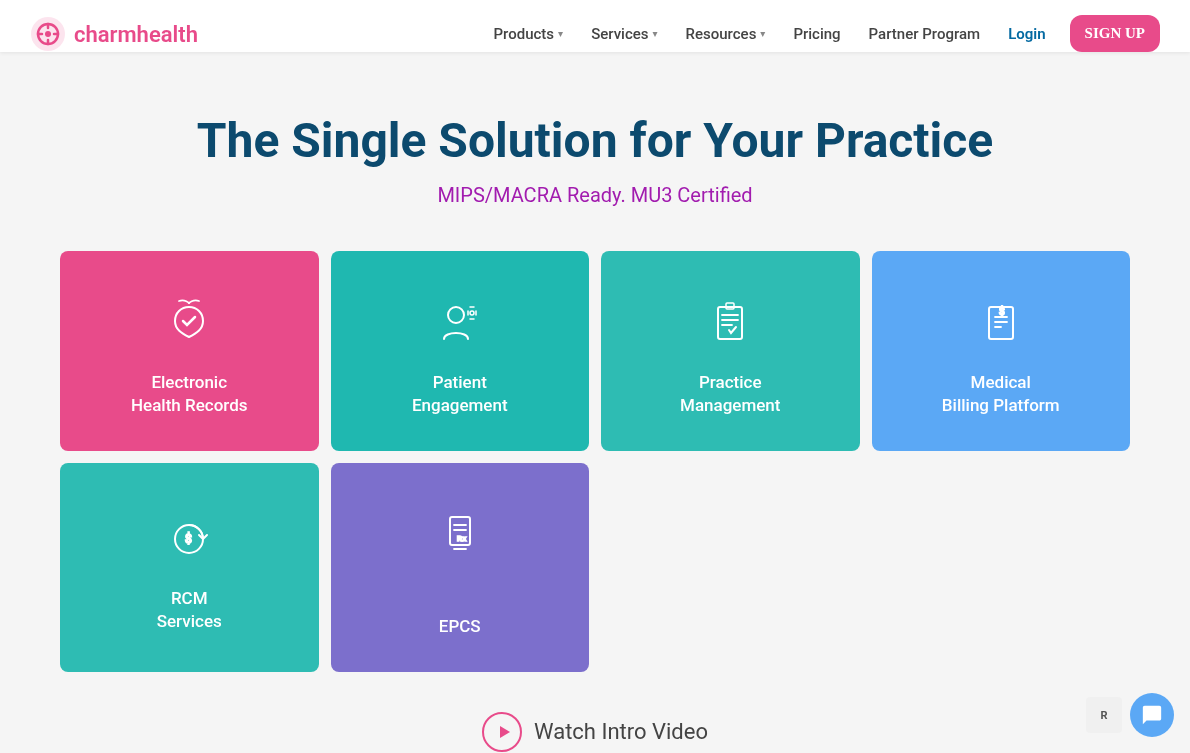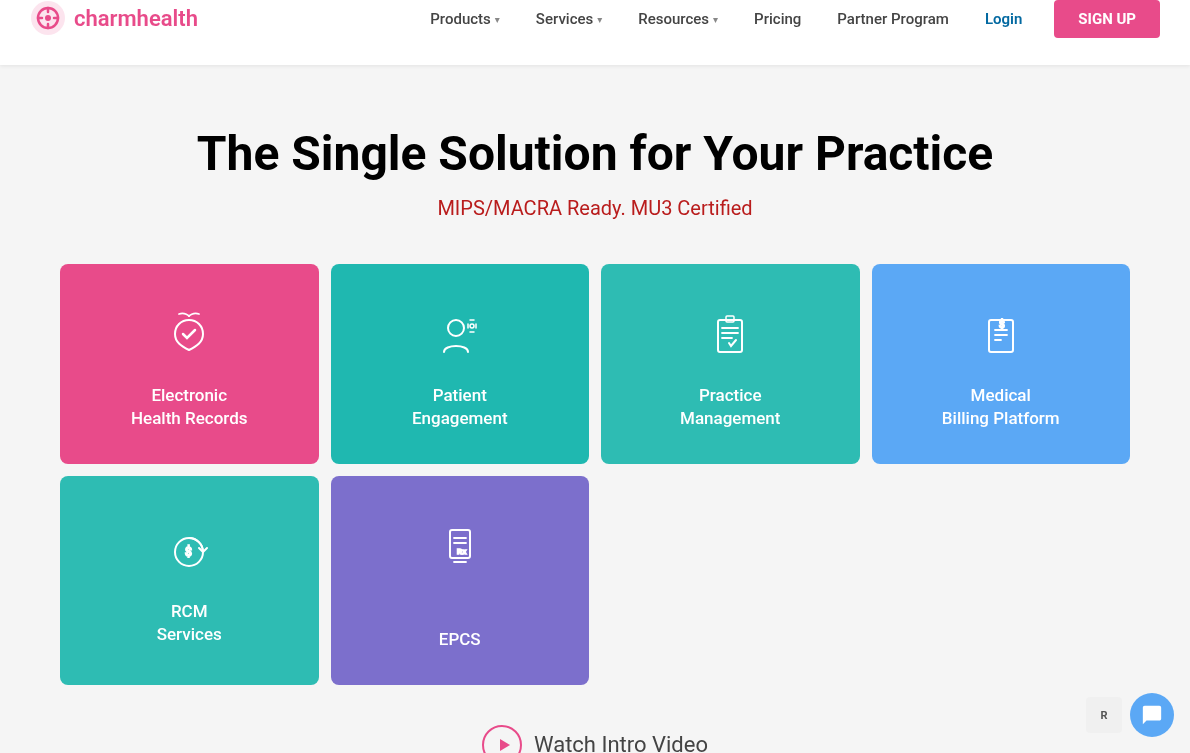--- a/index.html
+++ b/index.html
@@ -8,23 +8,23 @@
       background: #f5f5f5;
       min-height: 753px;
       width: 1190px;
       overflow-x: hidden;
     }
 
     
     nav {
       background: #fff;
       display: flex;
-      align-items: flex-start;
+      align-items: flex-end;
       padding: 0 30px;
-      height: 65px;
+      height: 52px;
       box-shadow: 0 1px 4px rgba(0,0,0,0.08);
       position: relative;
       z-index: 10;
     }
     .logo-area {
       display: flex;
       align-items: center;
       gap: 8px;
       margin-right: auto;
     }
@@ -36,21 +36,21 @@
       font-size: 22px;
       font-weight: 600;
       color: #333;
     }
     .logo-text span {
       color: #e84b8a;
     }
     .nav-links {
       display: flex;
       align-items: center;
-      gap: 12px;
+      gap: 4px;
       list-style: none;
     }
     .nav-links li a {
       text-decoration: none;
       color: #444;
       font-size: 15px;
       padding: 8px 12px;
       display: flex;
       align-items: center;
       gap: 4px;
@@ -60,41 +60,42 @@
       font-size: 10px;
       color: #888;
     }
     .nav-links .login-link a {
       color: #e84b8a;
       font-weight: 600;
     }
     .signup-btn {
       background: #e84b8a;
       color: #fff !important;
-      border-radius: 4px;
-      padding: 10px 24px !important;
+      border-radius: 12px;
+      padding: 10px 15px !important;
       font-weight: 700 !important;
       font-size: 15px !important;
       margin-left: 8px;
+      font-family: Liberation Serif, serif;
     }
 
     
     .hero {
       text-align: center;
       padding: 60px 20px 30px;
     }
     .hero h1 {
       font-size: 48px;
       font-weight: 700;
-      color: #000000;
+      color: #0c4a6e;
       margin-bottom: 14px;
     }
     .hero p {
       font-size: 20px;
-      color: #b91c1c;
+      color: #a21caf;
       margin-bottom: 40px;
     }
 
     
     .services-grid {
       display: grid;
       grid-template-columns: repeat(4, 1fr);
       gap: 12px;
       max-width: 1110px;
       margin: 0 auto;

